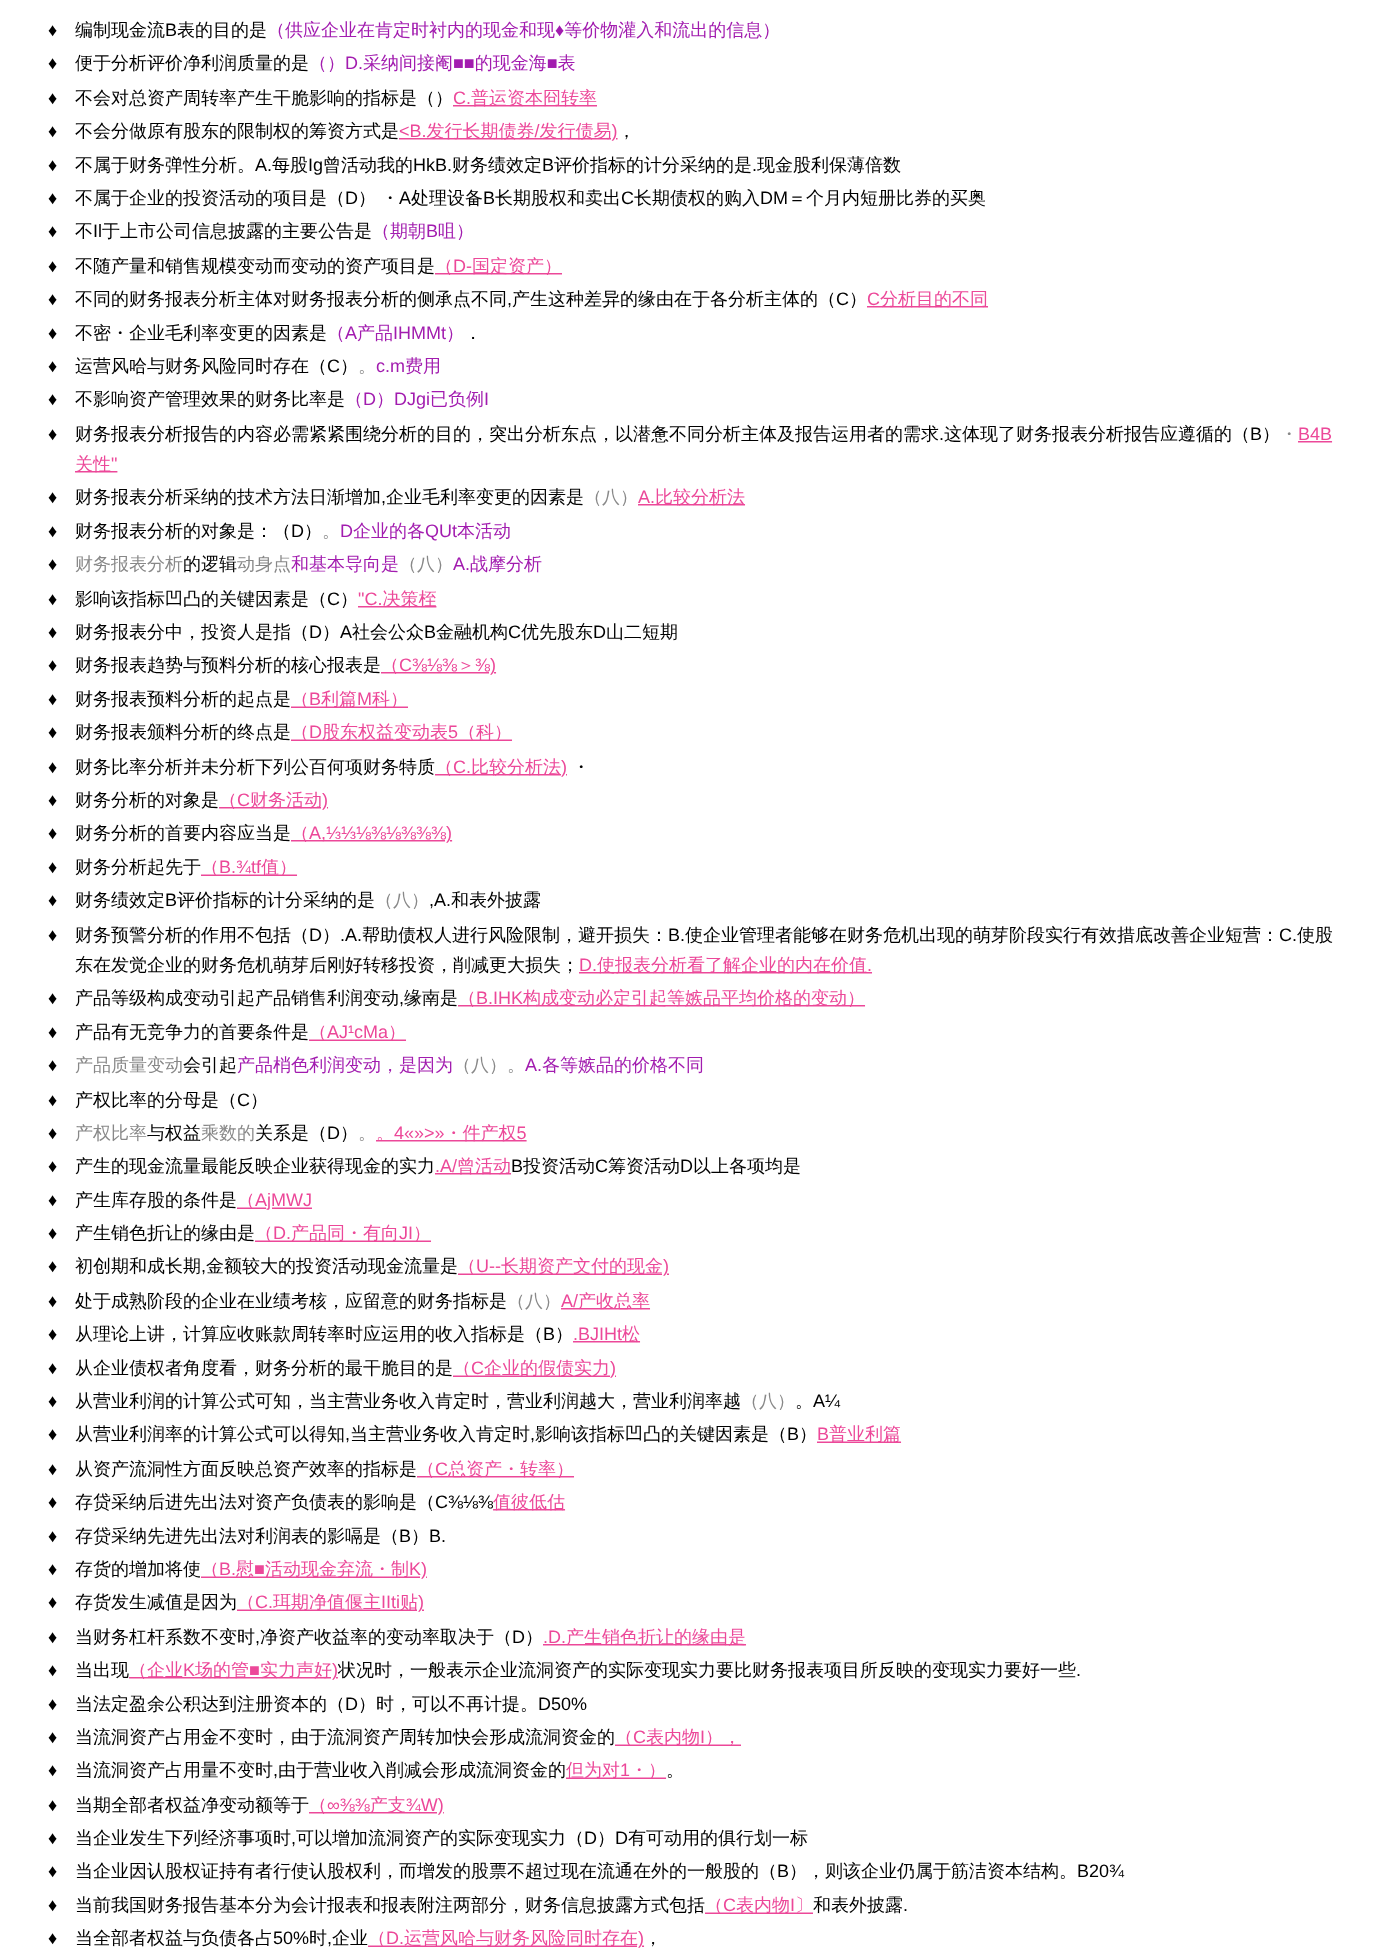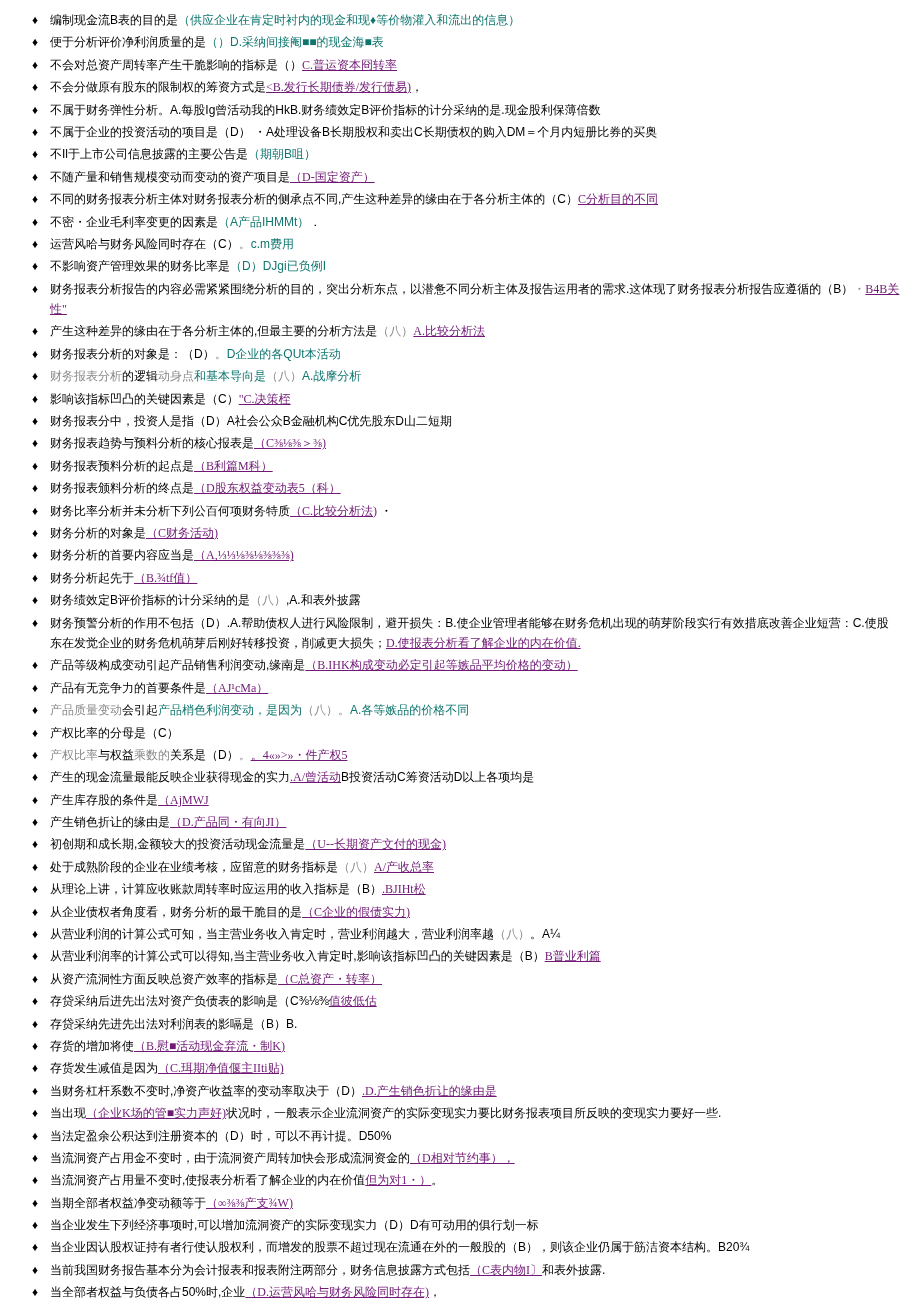--- a/index.html
+++ b/index.html
@@ -19,22 +19,22 @@
     }
     .bullet {
       width: 30px;
       flex-shrink: 0;
       text-align: center;
       color: #000;
     }
     .content {
       flex: 1;
     }
-    .green { color: #0f766e; }
-    .green-u { color: #701a75; text-decoration: underline; font-family: Liberation Serif, serif; }
+    .green { color: #a21caf; }
+    .green-u { color: #ec4899; text-decoration: underline; }
     .gray { color: #888; }
     .black { color: #000; }
   </style>
 </head>
 <body>
 
 <div id="container">
     <div class="line">
       <div class="bullet">♦</div>
       <div class="content"><span class="black">编制现金流B表的目的是</span><span class="green">（供应企业在肯定时衬内的现金和现♦等价物灌入和流出的信息）</span></div>
@@ -82,21 +82,21 @@
     <div class="line">
       <div class="bullet">♦</div>
       <div class="content"><span class="black">不影响资产管理效果的财务比率是</span><span class="green">（D）DJgi已负例I</span></div>
     </div>
     <div class="line">
       <div class="bullet">♦</div>
       <div class="content"><span class="black">财务报表分析报告的内容必需紧紧围绕分析的目的，突出分析东点，以潜惫不同分析主体及报告运用者的需求.这体现了财务报表分析报告应遵循的（B）</span><span class="gray">・</span><span class="green-u">B4B关性"</span></div>
     </div>
     <div class="line">
       <div class="bullet">♦</div>
-      <div class="content"><span class="black">产生这种差异的缘由在于各分析主体的,但最主要的分析方法是</span><span class="gray">（八）</span><span class="green-u">A.比较分析法</span></div>
+      <div class="content"><span class="black">财务报表分析采纳的技术方法日渐增加,企业毛利率变更的因素是</span><span class="gray">（八）</span><span class="green-u">A.比较分析法</span></div>
     </div>
     <div class="line">
       <div class="bullet">♦</div>
       <div class="content"><span class="black">财务报表分析的对象是：（D）</span><span class="gray">。</span><span class="green">D企业的各QUt本活动</span></div>
     </div>
     <div class="line">
       <div class="bullet">♦</div>
       <div class="content"><span class="gray">财务报表分析</span><span class="black">的逻辑</span><span class="gray">动身点</span><span class="green">和基本导向是</span><span class="gray">（八）</span><span class="green">A.战摩分析</span></div>
     </div>
     <div class="line">
@@ -226,25 +226,25 @@
     <div class="line">
       <div class="bullet">♦</div>
       <div class="content"><span class="black">当出现</span><span class="green-u">（企业K场的管■实力声好)</span><span class="black">状况时，一般表示企业流洞资产的实际变现实力要比财务报表项目所反映的变现实力要好一些.</span></div>
     </div>
     <div class="line">
       <div class="bullet">♦</div>
       <div class="content"><span class="black">当法定盈余公积达到注册资本的（D）时，可以不再计提。D50%</span></div>
     </div>
     <div class="line">
       <div class="bullet">♦</div>
-      <div class="content"><span class="black">当流洞资产占用金不变时，由于流洞资产周转加快会形成流洞资金的</span><span class="green-u">（D相对节约事），</span></div>
-    </div>
-    <div class="line">
-      <div class="bullet">♦</div>
-      <div class="content"><span class="black">当流洞资产占用量不变时,使报表分析看了解企业的内在价值</span><span class="green-u">但为对1・）</span><span class="black">。</span></div>
+      <div class="content"><span class="black">当流洞资产占用金不变时，由于流洞资产周转加快会形成流洞资金的</span><span class="green-u">（C表内物I），</span></div>
+    </div>
+    <div class="line">
+      <div class="bullet">♦</div>
+      <div class="content"><span class="black">当流洞资产占用量不变时,由于营业收入削减会形成流洞资金的</span><span class="green-u">但为对1・）</span><span class="black">。</span></div>
     </div>
     <div class="line">
       <div class="bullet">♦</div>
       <div class="content"><span class="black">当期全部者权益净变动额等于</span><span class="green-u">（∞⅜⅜产支¾W)</span></div>
     </div>
     <div class="line">
       <div class="bullet">♦</div>
       <div class="content"><span class="black">当企业发生下列经济事项时,可以增加流洞资产的实际变现实力（D）D有可动用的俱行划一标</span></div>
     </div>
     <div class="line">

